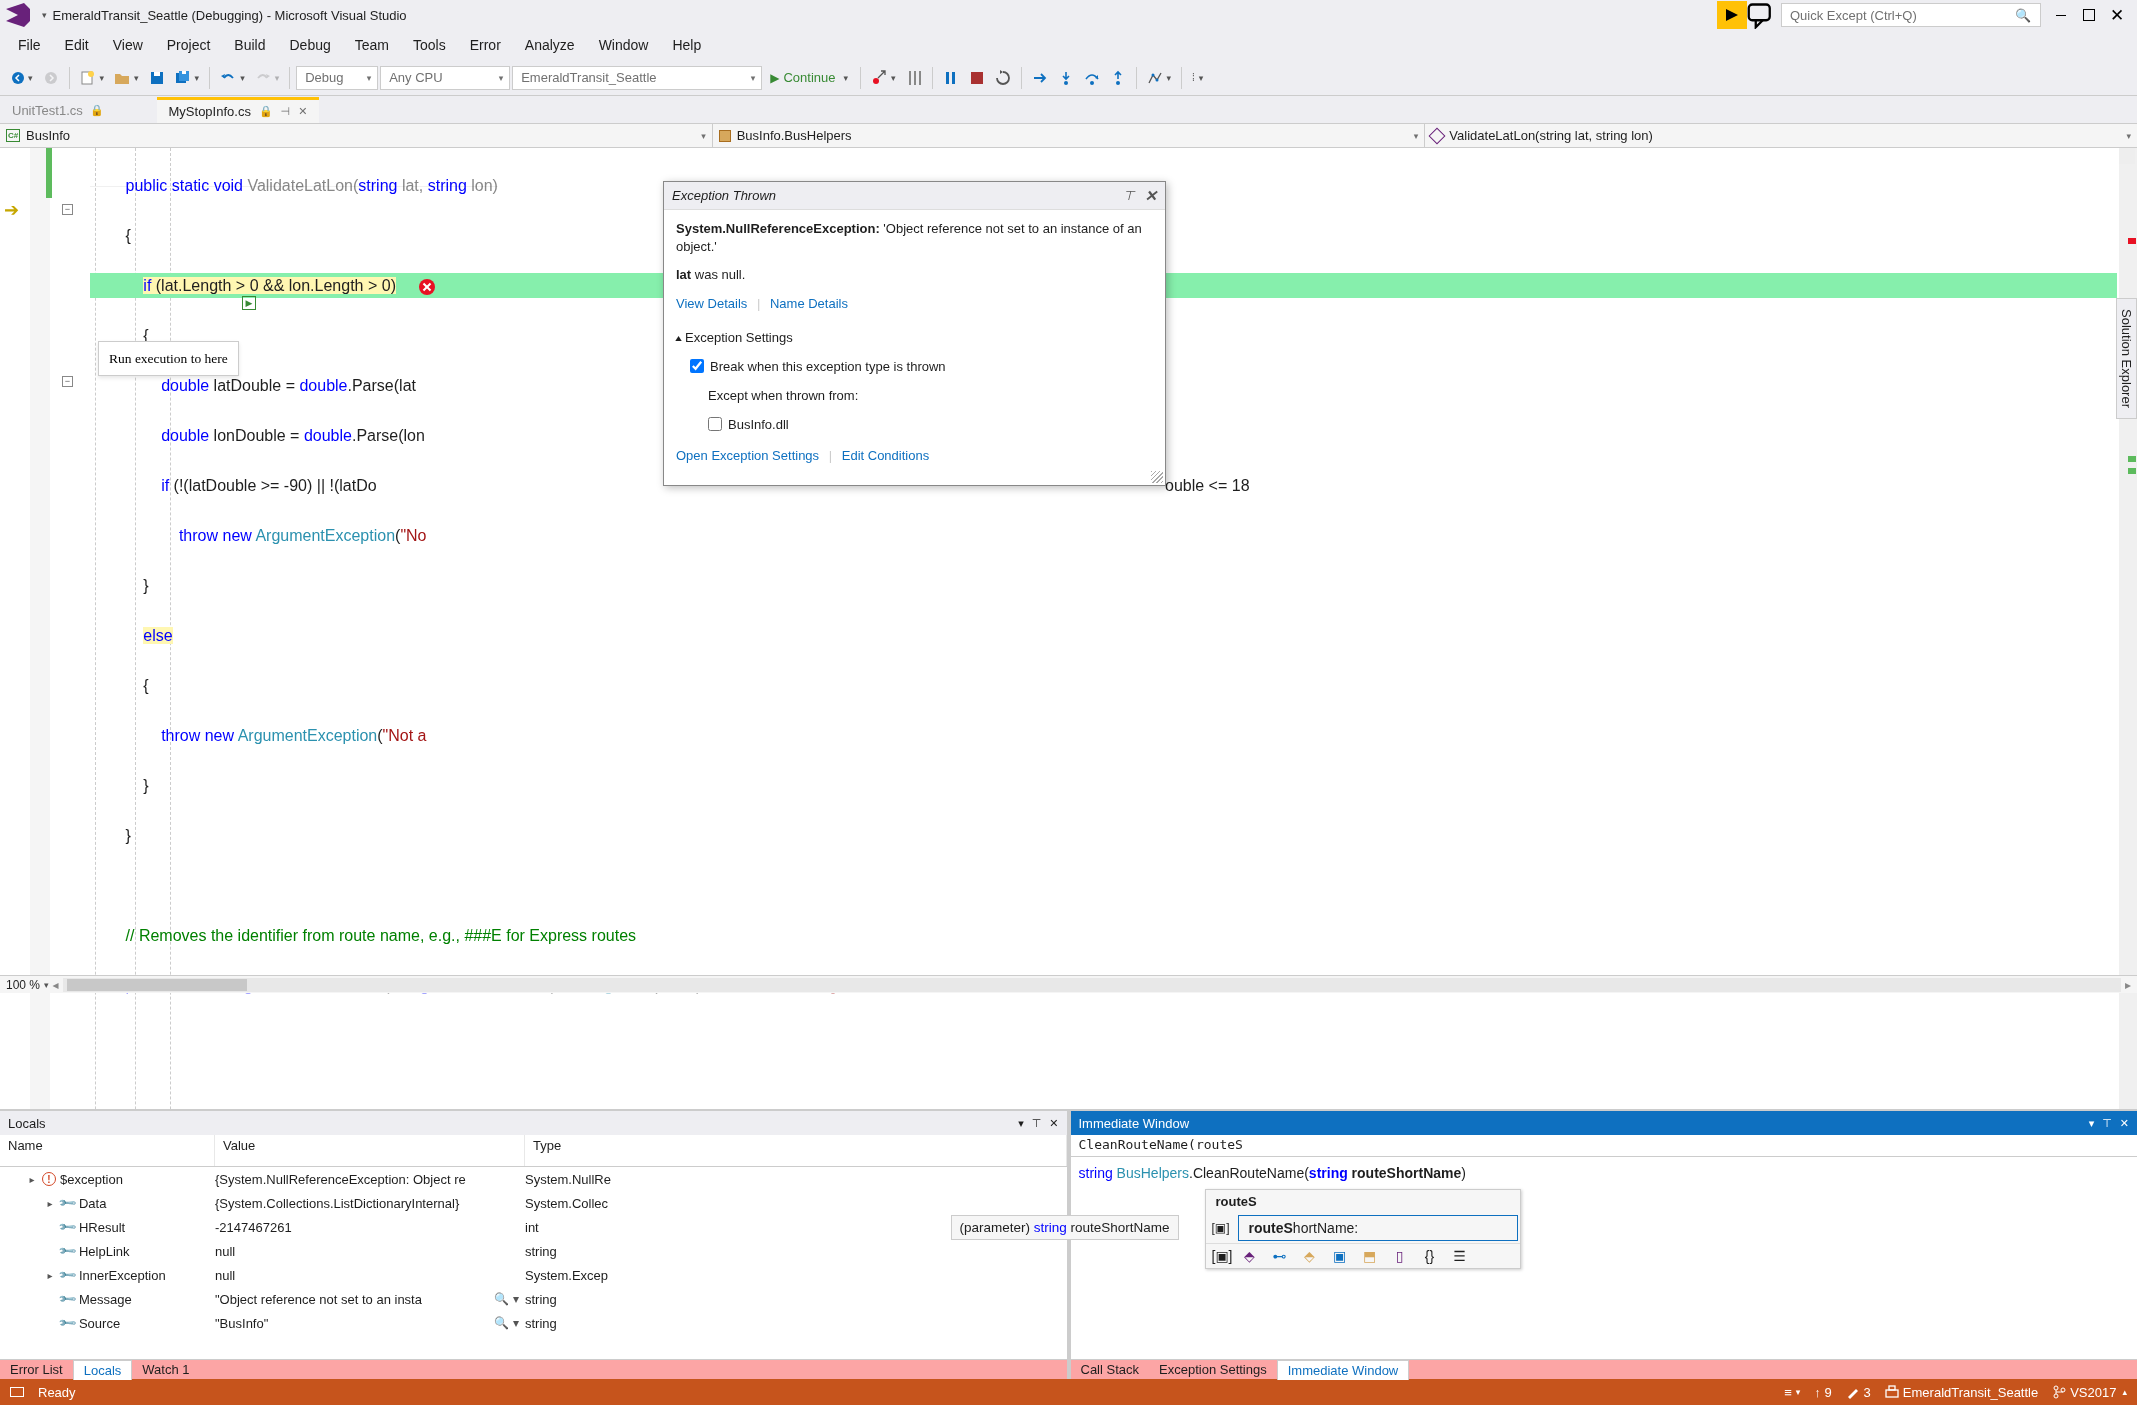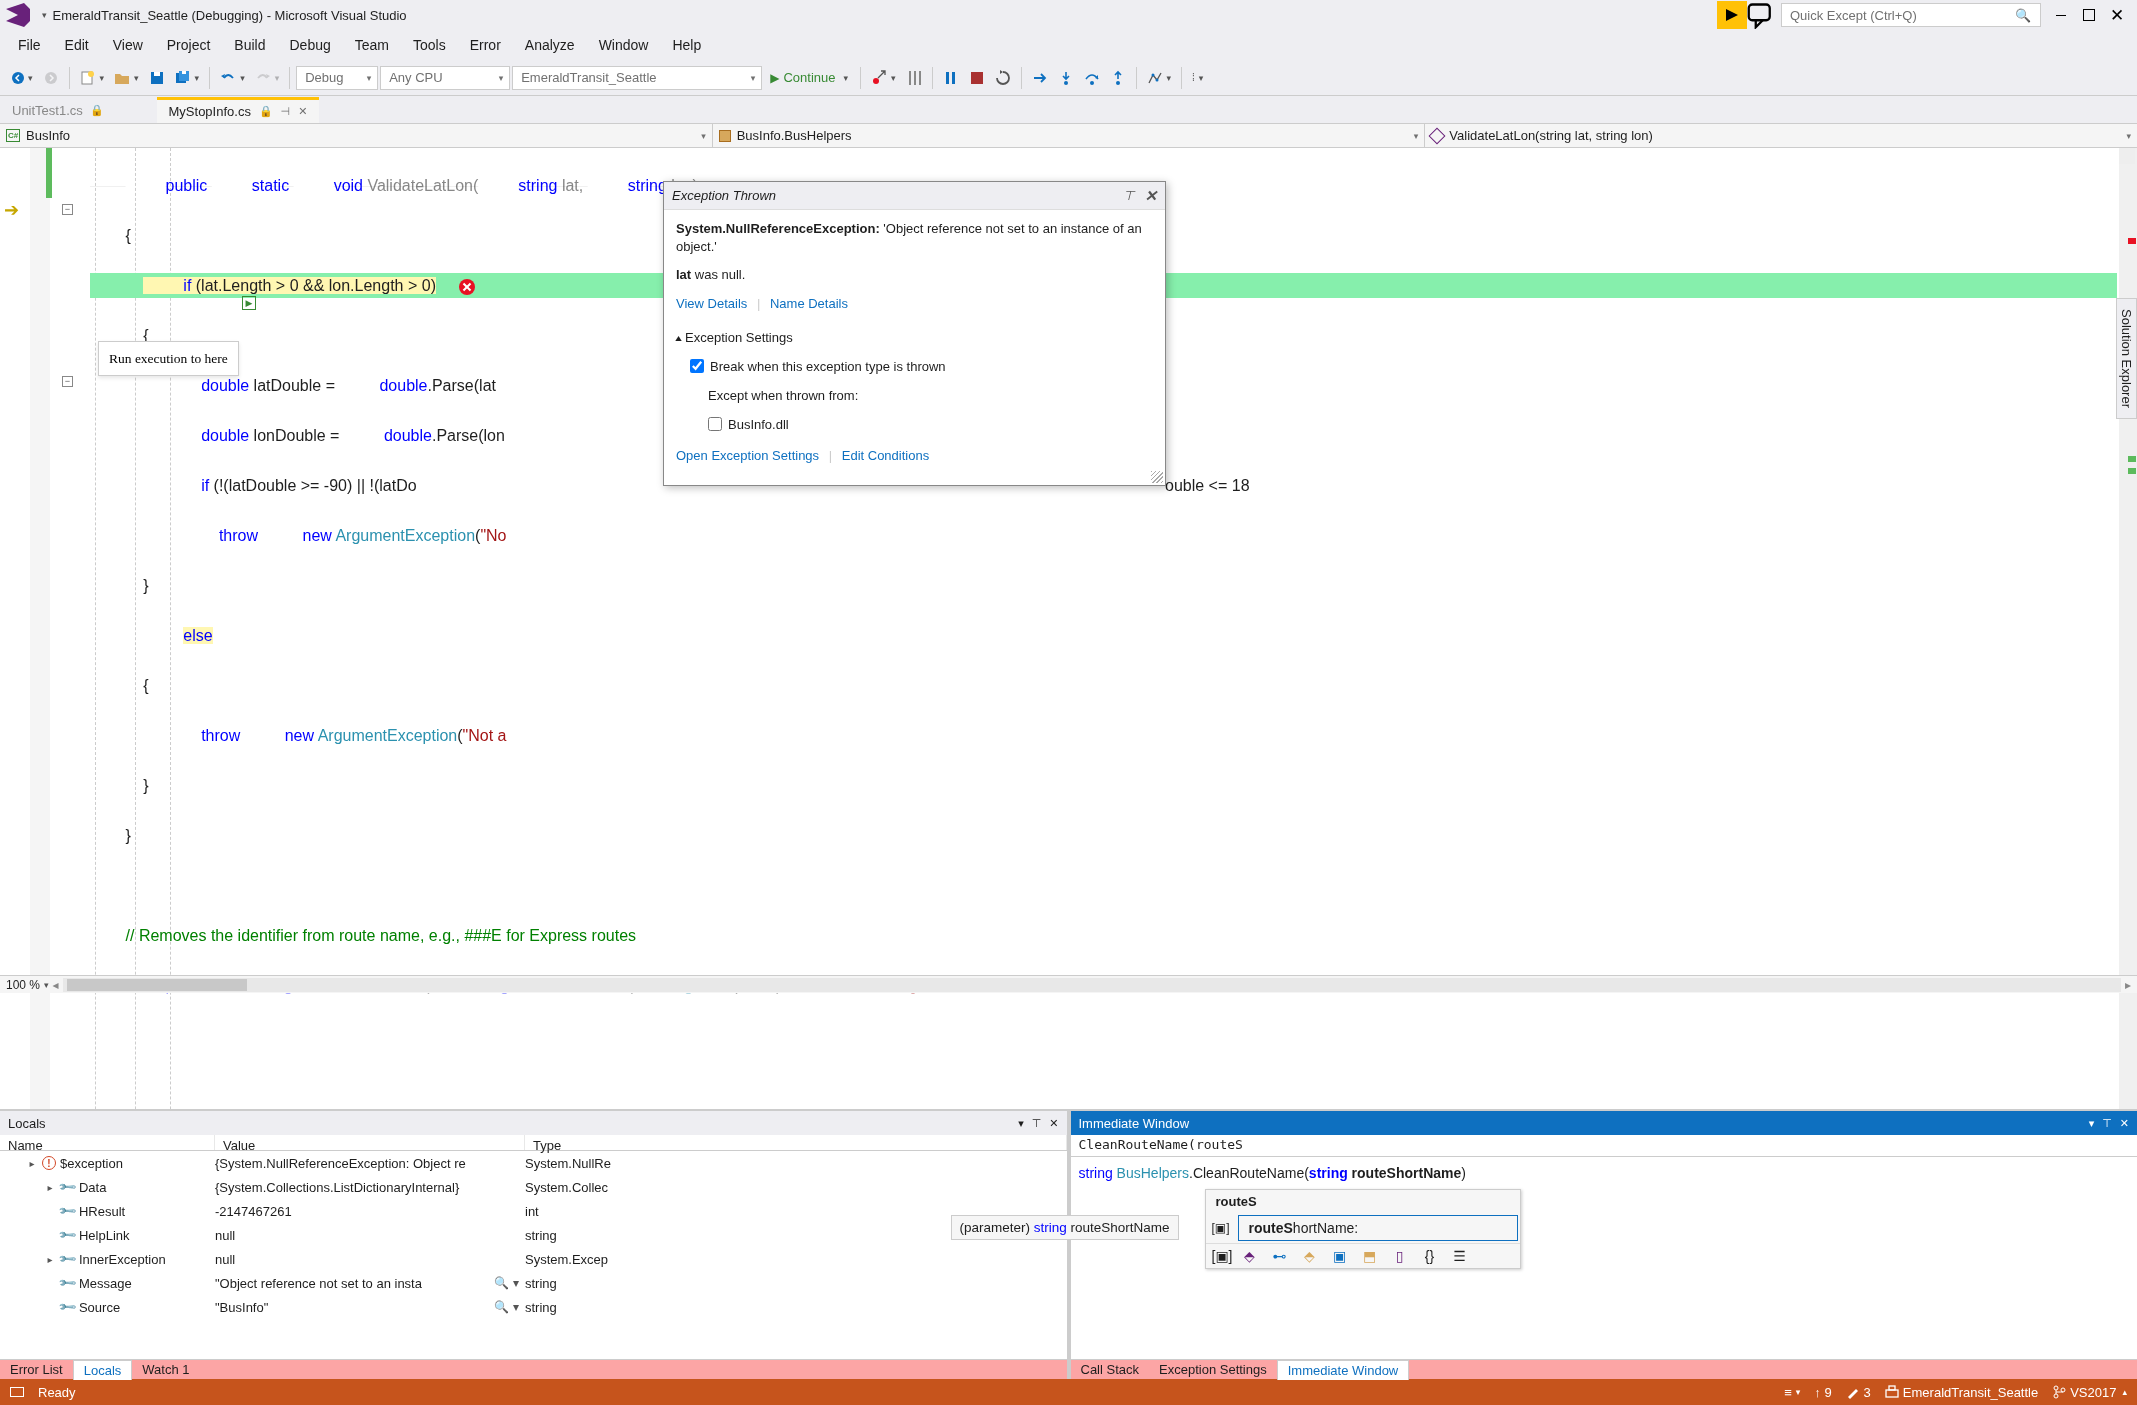--- a/index.html
+++ b/index.html
@@ -54,21 +54,21 @@
   .navbar .cube-ic { width: 12px; height: 12px; border: 1px solid #68217a; transform: rotate(45deg); }
 
   
   .main-area { display: flex; height: calc(100vh - 30px - 30px - 36px - 28px - 24px - 26px); position: relative; }
   .code-editor { flex: 1; font-family: Consolas, monospace; font-size: 16px; line-height: 25px; position: relative; overflow: hidden; background: #fff; }
   .code-gutter { position: absolute; left: 0; top: 0; width: 90px; height: 100%; border-right: 0; }
   .gutter-margin { position: absolute; left: 30px; width: 20px; height: 100%; background: #f5f5f5; }
   .fold-margin { position: absolute; left: 50px; width: 40px; height: 100%; }
   .code-lines { position: absolute; left: 90px; right: 20px; top: 0; white-space: pre; }
   .code-lines .line { height: 25px; }
-  .kw { color: #0000ff; margin-left: 40px; }
+  .kw { color: #0000ff; }
   .type { color: #2b91af; }
   .str { color: #a31515; }
   .cmt { color: #008000; }
   .hl { background: #fff7b2; }
   .exec-arrow { position: absolute; left: 4px; top: 50px; color: #c6a700; font-size: 18px; }
   .green-bar { position: absolute; left: 46px; top: 0; width: 6px; height: 25px; background: #5dbb5d; }
   .fold-box { position: absolute; left: 62px; width: 11px; height: 11px; border: 1px solid #888; display: flex; align-items: center; justify-content: center; font-size: 9px; color: #555; background: #fff; }
   .fold-box.minus::after { content: '−'; }
   .dashed-v { position: absolute; top: 0; bottom: 0; border-left: 1px dashed #ccc; }
   .err-icon { display: inline-block; vertical-align: middle; width: 16px; height: 16px; background: #e81123; border-radius: 50%; position: relative; margin-left: 10px; }
@@ -105,21 +105,21 @@
   .exc-popup input[type=checkbox] { width: 14px; height: 14px; }
   .exc-popup .resize-grip { position: absolute; right: 2px; bottom: 2px; width: 12px; height: 12px; background: repeating-linear-gradient(135deg, #aaa 0 1px, transparent 1px 3px); }
 
   
   .bottom-panels { position: absolute; left: 0; right: 0; bottom: 26px; height: 270px; display: flex; z-index: 4; }
   .panel { flex: 1; border-top: 2px solid #ccc; background: #fff; display: flex; flex-direction: column; min-width: 0; }
   .panel + .panel { border-left: 4px solid #ccc; }
   .panel-title { height: 24px; background: #eeeef2; display: flex; align-items: center; justify-content: space-between; padding: 0 8px; font-size: 13px; }
   .panel-title.active { background: #0e70c0; color: #fff; }
   .panel-title .title-ctrls { display: flex; gap: 8px; font-size: 11px; }
-  .locals-header { height: 16px; display: flex; border-bottom: 1px solid #ccc; font-size: 13px; background: #fff; }
+  .locals-header { height: 32px; display: flex; border-bottom: 1px solid #ccc; font-size: 13px; background: #fff; }
   .locals-header > div { padding: 3px 8px; border-right: 1px solid #e8e8e8; }
   .locals-header .c-name { width: 215px; }
   .locals-header .c-value { width: 310px; }
   .locals-header .c-type { flex: 1; }
   .locals-body { flex: 1; overflow: hidden; font-size: 13px; }
   .locals-row { display: flex; height: 24px; align-items: center; }
   .locals-row .c-name { width: 215px; display: flex; align-items: center; gap: 4px; white-space: nowrap; overflow: hidden; }
   .locals-row .c-value { width: 310px; white-space: nowrap; overflow: hidden; display: flex; align-items: center; justify-content: space-between; padding-right: 6px; }
   .locals-row .c-type { flex: 1; white-space: nowrap; overflow: hidden; }
   .locals-row .expand { width: 12px; font-size: 10px; text-align: center; color: #555; }

